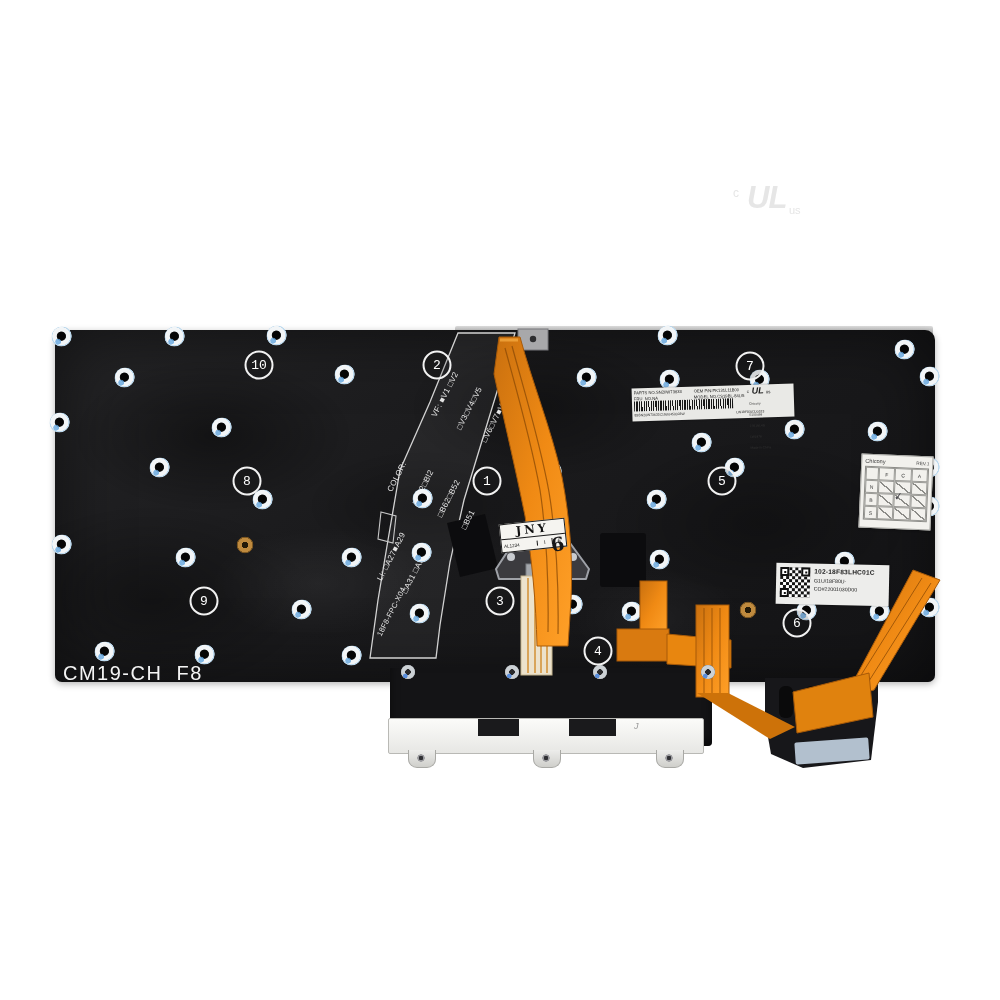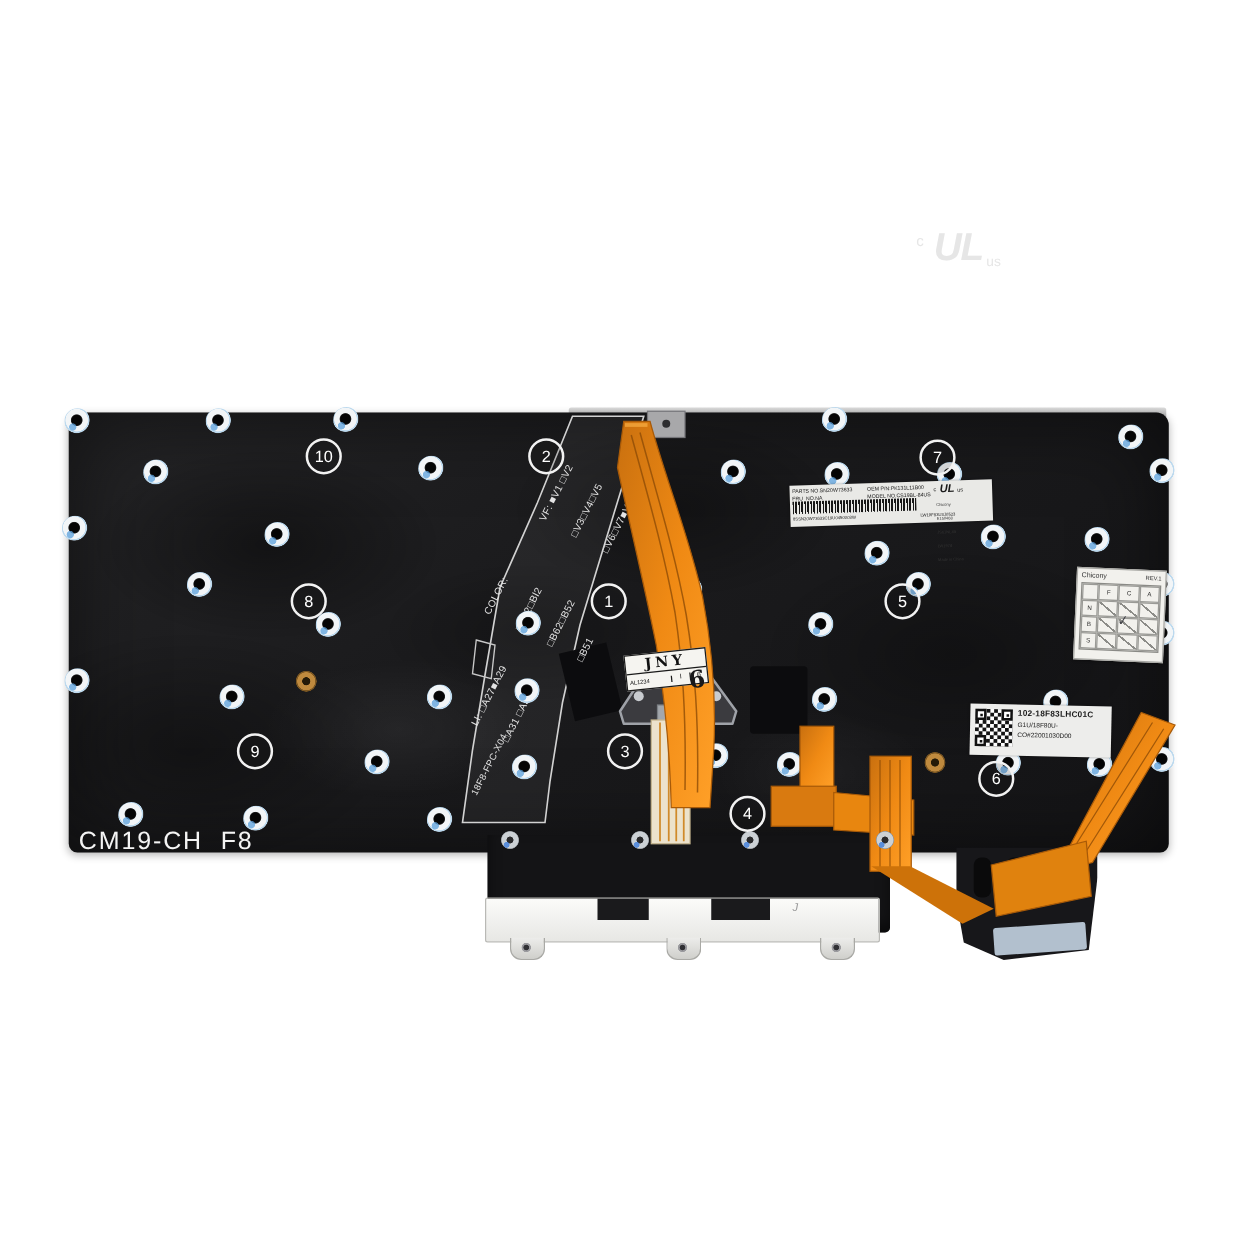--- a/index.html
+++ b/index.html
@@ -56,21 +56,21 @@
   
   #model-text{left:63px;top:662px;font-size:20px;font-weight:500;color:#f4f4f4;
     letter-spacing:1.5px;z-index:9;white-space:pre;}
   .band-text{color:#e4e4e4;font-size:8px;line-height:1.15;letter-spacing:.3px;white-space:pre;
     z-index:9;transform:translate(-50%,-50%) rotate(-63deg);text-align:left;}
   #fpc-text{font-size:7.5px;}
 
   
   .callout{position:absolute;width:25px;height:25px;border:2px solid #f2f2f2;border-radius:50%;
     color:#fff;display:flex;align-items:center;justify-content:center;font-size:13px;
-    background:rgba(30,30,30,.15);z-index:25;transform:translate(-50%,-50%);}
+    background:rgba(30,30,30,.15);z-index:25;transform:translate(-50%,-50%);font-family:Liberation Mono, monospace;}
   .screw{position:absolute;transform:translate(-50%,-50%);z-index:9;border-radius:50%;}
   .screw.w{width:21px;height:21px;background:
       radial-gradient(circle at 32% 72%, rgba(90,160,220,.75) 0 2.6px, transparent 3.2px),
       radial-gradient(circle at 47% 46%, #050505 0 3.8px, #1d1d1d 4.3px, #f2f5f7 5px 8.8px, #bcd9ee 9.2px 10px, rgba(255,255,255,.15) 10.4px, transparent 10.8px);}
   .screw.s{width:15px;height:15px;z-index:11;background:
       radial-gradient(circle at 32% 76%, rgba(70,130,220,.85) 0 2px, transparent 2.6px),
       radial-gradient(circle, #2a2a2c 0 2.6px, #ccd1d5 3px 6.4px, #8f9499 7px, transparent 7.5px);}
   .screw.b{width:17px;height:17px;background:
       radial-gradient(circle, #241a08 0 3px, #bf8a3e 3.5px 7px, #7c5722 7.4px 8.2px, transparent 8.6px);}
 

